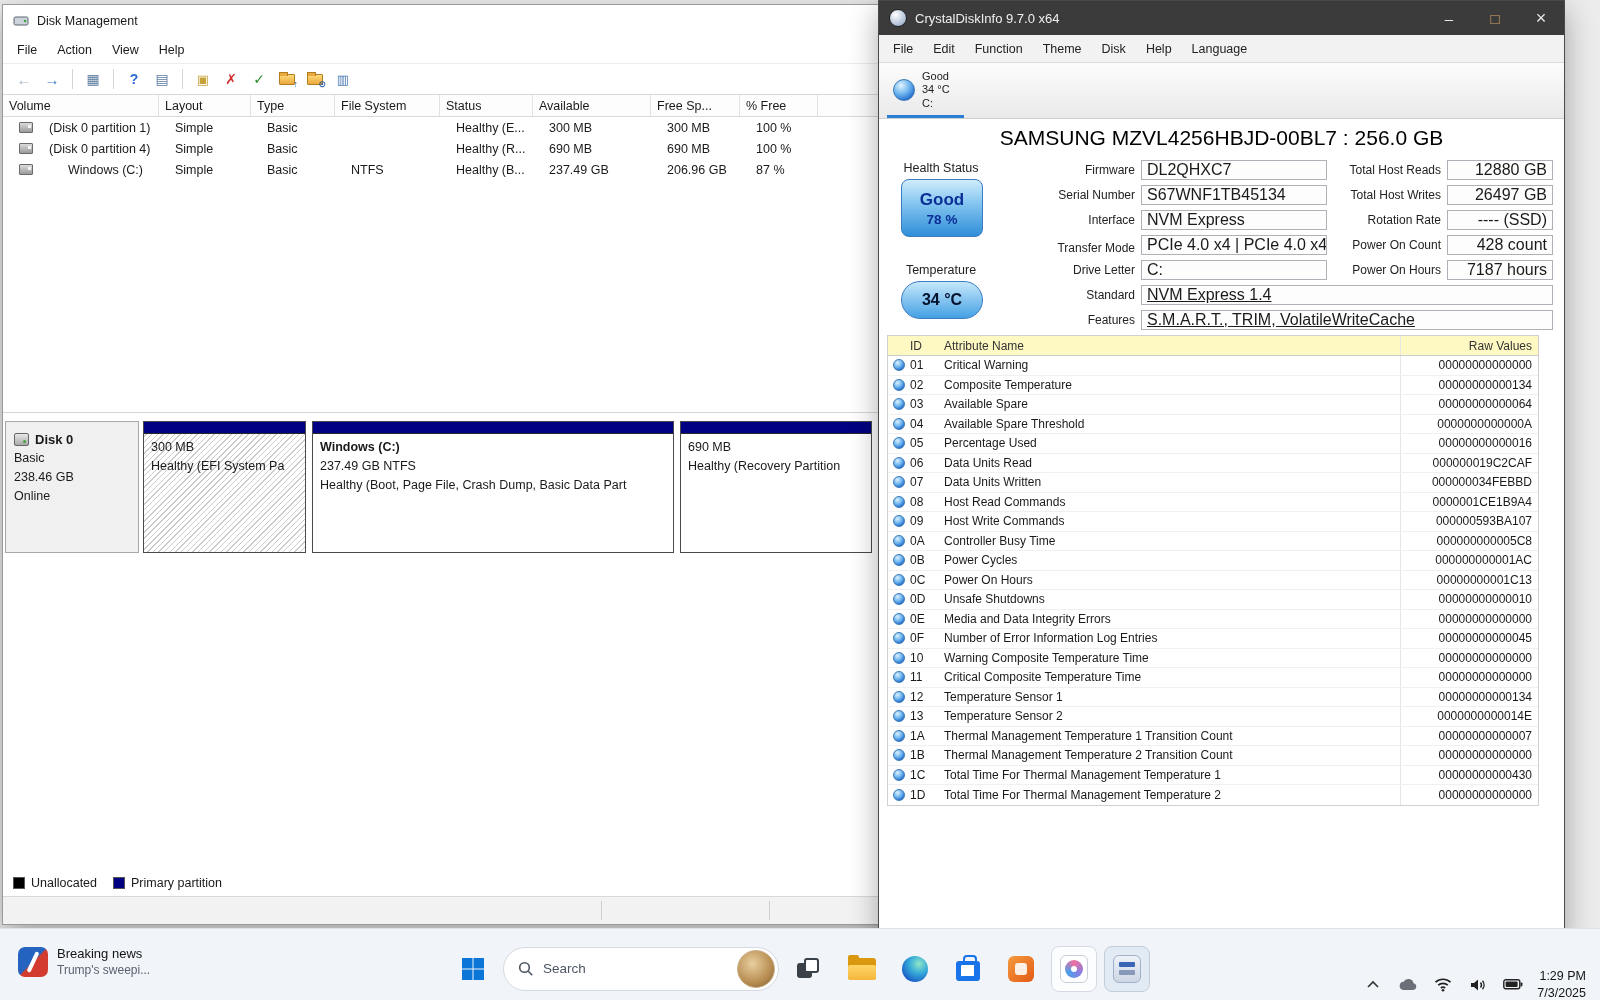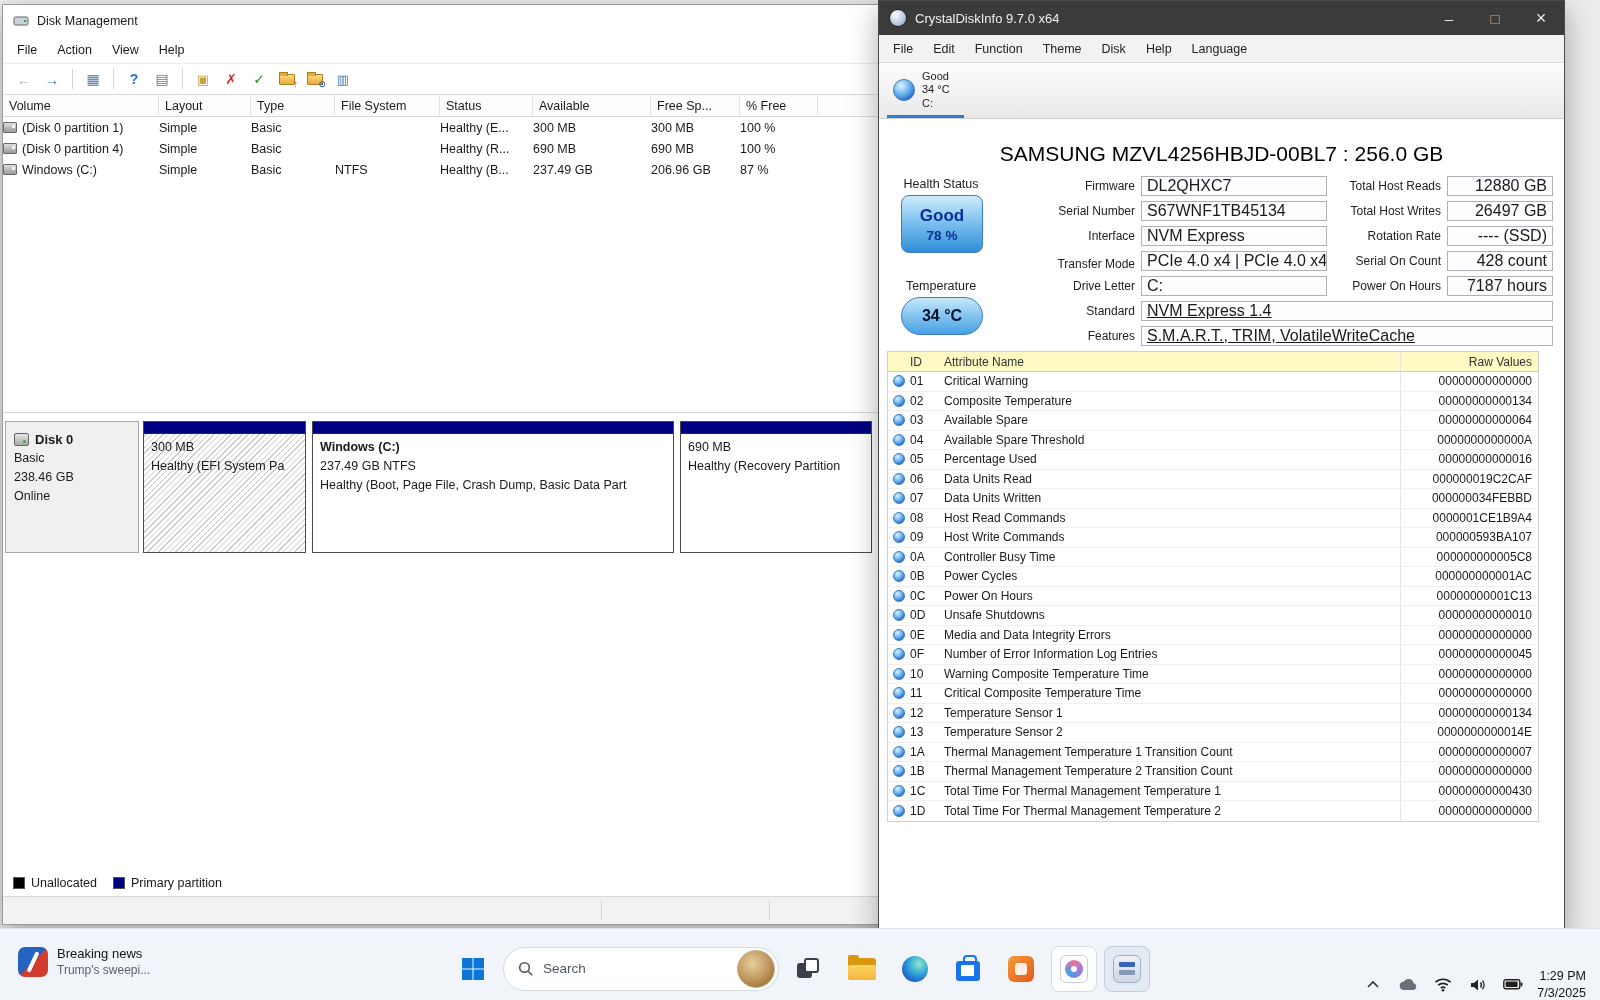--- a/index.html
+++ b/index.html
@@ -35,21 +35,21 @@
   .mini-folder { position:relative; width:16px; height:11px; background:linear-gradient(#ffd97a,#eaa93c); border:1px solid #b07d20; border-radius:1px; }
   .mini-folder::before { content:""; position:absolute; top:-3px; left:-1px; width:7px; height:3px; background:#eaa93c; border:1px solid #b07d20; border-bottom:none; }
   .mini-folder .ovr { position:absolute; right:-4px; bottom:-5px; font-size:9px; font-weight:bold; color:#2458a8; }
 
   .dm-table-pane { height:318px; flex:0 0 auto; border-bottom:1px solid #d6d6d6; overflow:hidden; }
   .dm-thead { display:flex; height:22px; border-bottom:1px solid #d9d9d9; background:#fdfdfd; }
   .dm-th { display:flex; align-items:center; padding:0 6px; border-right:1px solid #e2e2e2; white-space:nowrap; overflow:hidden; }
   .c1{width:156px;} .c2{width:92px;} .c3{width:84px;} .c4{width:105px;} .c5{width:93px;}
   .c6{width:118px;} .c7{width:89px;} .c8{width:78px;} .c9{flex:1; border-right:none;}
   .dm-row { display:flex; height:21px; align-items:center; }
-  .dm-cell { padding:0 0; white-space:nowrap; overflow:hidden; display:flex; align-items:center; gap:5px; }
+  .dm-cell { padding:0 16px; white-space:nowrap; overflow:hidden; display:flex; align-items:center; gap:16px;justify-content:space-between; }
   .vol-icon { width:14px; height:11px; flex:0 0 auto; background:linear-gradient(#dcdcdc,#9a9a9a); border:1px solid #6a6a6a; border-radius:1px; position:relative; }
   .vol-icon::after { content:""; position:absolute; right:1px; top:2px; width:3px; height:3px; background:#f5f5f5; }
 
   .dm-graphic { flex:1 1 auto; position:relative; background:#fff; }
   .disk-strip { position:absolute; left:2px; top:8px; height:132px; display:flex; }
   .disk-label { width:134px; background:#f0f0f0; border:1px solid #a8a8a8; padding:8px 8px 0 8px; line-height:19px; }
   .disk-label .nm { font-weight:bold; font-size:13px; display:flex; align-items:center; gap:6px; }
   .hd-icon { width:15px; height:13px; background:linear-gradient(#e8e8e8,#a8a8a8); border:1px solid #666; border-radius:2px; position:relative; flex:0 0 auto; }
   .hd-icon::after { content:""; position:absolute; right:2px; bottom:2px; width:3px; height:3px; border-radius:50%; background:#3fa53f; }
   .parts { display:flex; margin-left:4px; gap:6px; }
@@ -71,21 +71,21 @@
   .cdi-app-icon { width:18px; height:18px; margin-left:10px; border-radius:50%; background:radial-gradient(circle at 35% 30%, #ffffff, #cfd8e8 40%, #8aa0c0); border:1px solid #222; flex:0 0 auto; }
   .cdi-title { margin-left:8px; font-size:13px; }
   .cdi-titlebar .win-btn { color:#e8e8e8; }
   .cdi-titlebar .win-btn.max { color:#d8a868; }
   .cdi-menubar { height:28px; background:#f2f2f2; border-bottom:1px solid #dcdcdc; display:flex; align-items:center; padding-left:4px; flex:0 0 auto; }
   .cdi-menu-item { padding:4px 10px; color:#222; }
   .cdi-drivebar { height:56px; background:linear-gradient(#fdfdfd,#e9e9e9); border-bottom:1px solid #cfcfcf; display:flex; align-items:stretch; padding-left:8px; flex:0 0 auto; }
   .drive-tab { display:flex; align-items:center; gap:7px; padding:4px 14px 2px 6px; border-bottom:3px solid #2a7fd4; }
   .orb { width:22px; height:22px; border-radius:50%; background:radial-gradient(circle at 35% 28%, #e2f4ff, #6cb4ee 45%, #1a5fc8 85%); border:1px solid #3a7ab8; flex:0 0 auto; }
   .drive-tab-text { font-size:11px; line-height:13.5px; color:#222; }
-  .cdi-model { height:34px; margin-top:18px; display:flex; align-items:center; justify-content:center; font-size:21px; color:#000; flex:0 0 auto; white-space:nowrap; }
+  .cdi-model { height:34px; margin-top:2px; display:flex; align-items:center; justify-content:center; font-size:21px; color:#000; flex:0 0 auto; white-space:nowrap; }
   .cdi-content { position:relative; flex:1 1 auto; background:#fff; }
   .sec-label { position:absolute; width:104px; left:10px; text-align:center; font-size:12.5px; color:#222; }
   .health-btn { position:absolute; left:22px; top:24px; width:82px; height:58px; border-radius:8px; border:1px solid #3c7cc0;
                 background:linear-gradient(180deg,#cfecfc 0%,#7fc2ef 45%,#2f8ed8 100%);
                 display:flex; flex-direction:column; align-items:center; justify-content:center; color:#0b2f96; font-weight:bold; }
   .health-btn .h1 { font-size:17px; } .health-btn .h2 { font-size:13.5px; margin-top:2px; }
   .temp-btn { position:absolute; left:22px; top:126px; width:82px; height:38px; border-radius:19px; border:1px solid #3c7cc0;
               background:linear-gradient(180deg,#c6e8fb,#44a0e4); display:flex; align-items:center; justify-content:center;
               font-size:16px; font-weight:bold; color:#04122e; }
   .f-row { position:absolute; display:flex; align-items:center; height:21px; }
@@ -395,21 +395,21 @@
       </div>
       <div class="f-row fr" style="top:29px;">
         <span class="f-label">Total Host Writes</span>
         <span class="f-box">26497 GB</span>
       </div>
       <div class="f-row fr" style="top:54px;">
         <span class="f-label">Rotation Rate</span>
         <span class="f-box">---- (SSD)</span>
       </div>
       <div class="f-row fr" style="top:79px;">
-        <span class="f-label">Serial On Count</span>
+        <span class="f-label">Power On Count</span>
         <span class="f-box">428 count</span>
       </div>
       <div class="f-row fr" style="top:104px;">
         <span class="f-label">Power On Hours</span>
         <span class="f-box">7187 hours</span>
       </div>
 
       <div class="smart">
         <div class="s-head">
           <span class="s-dotc"></span>

